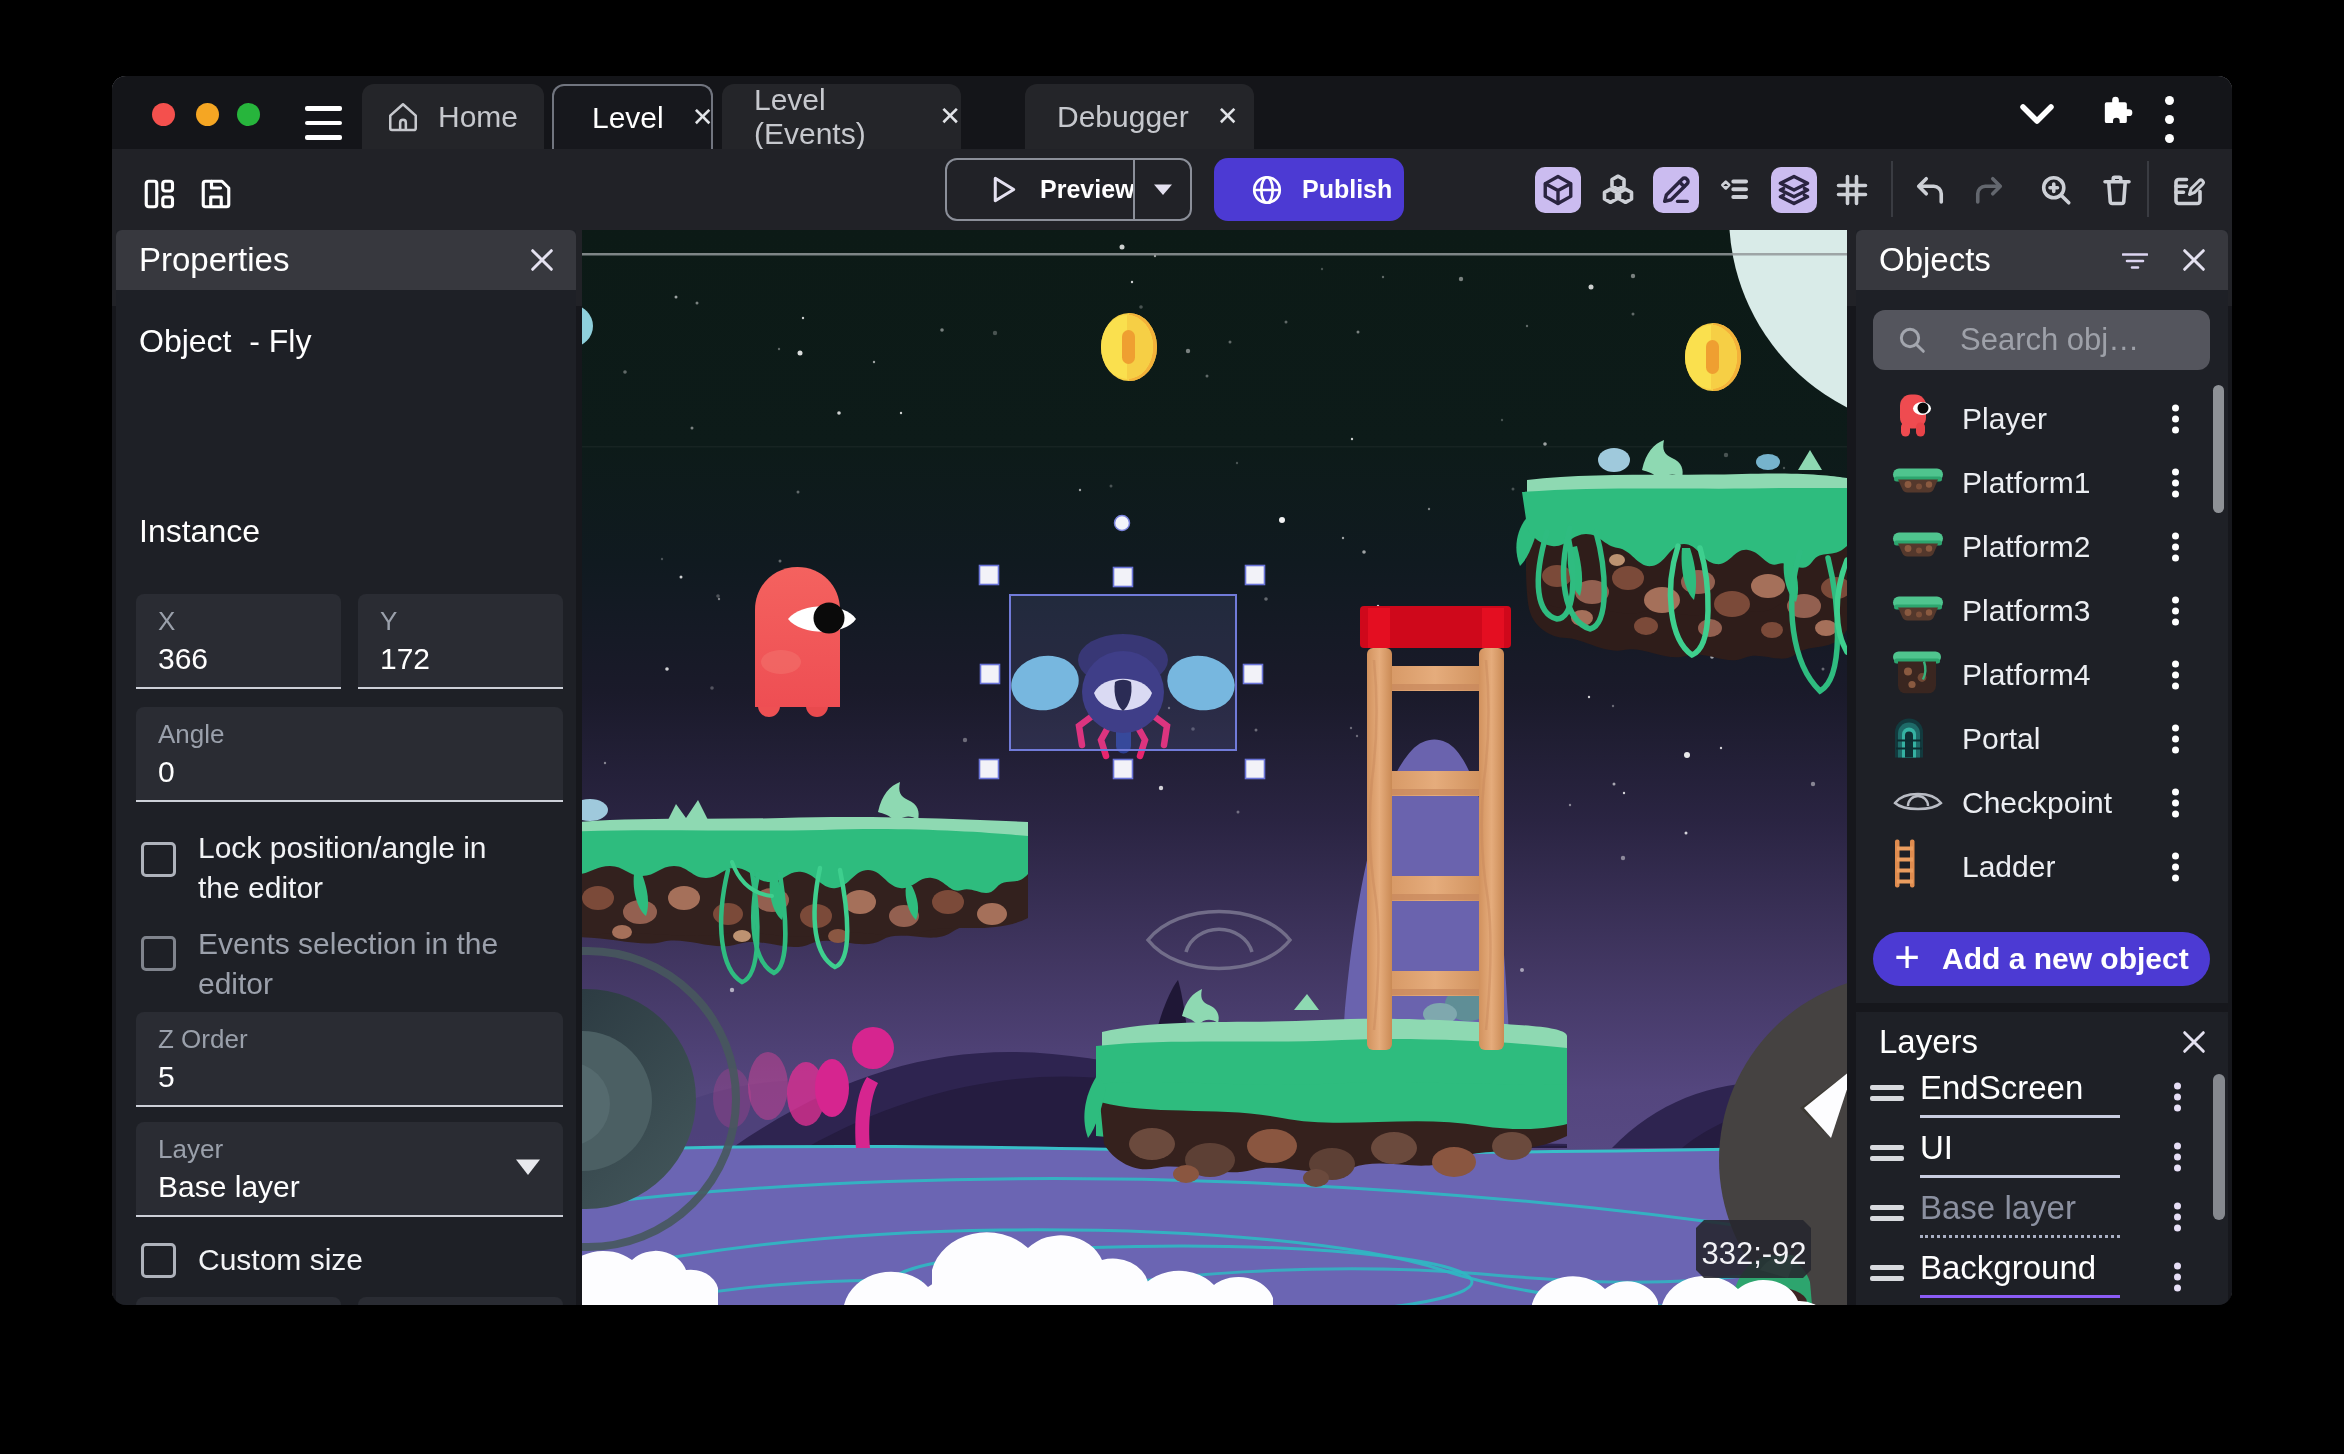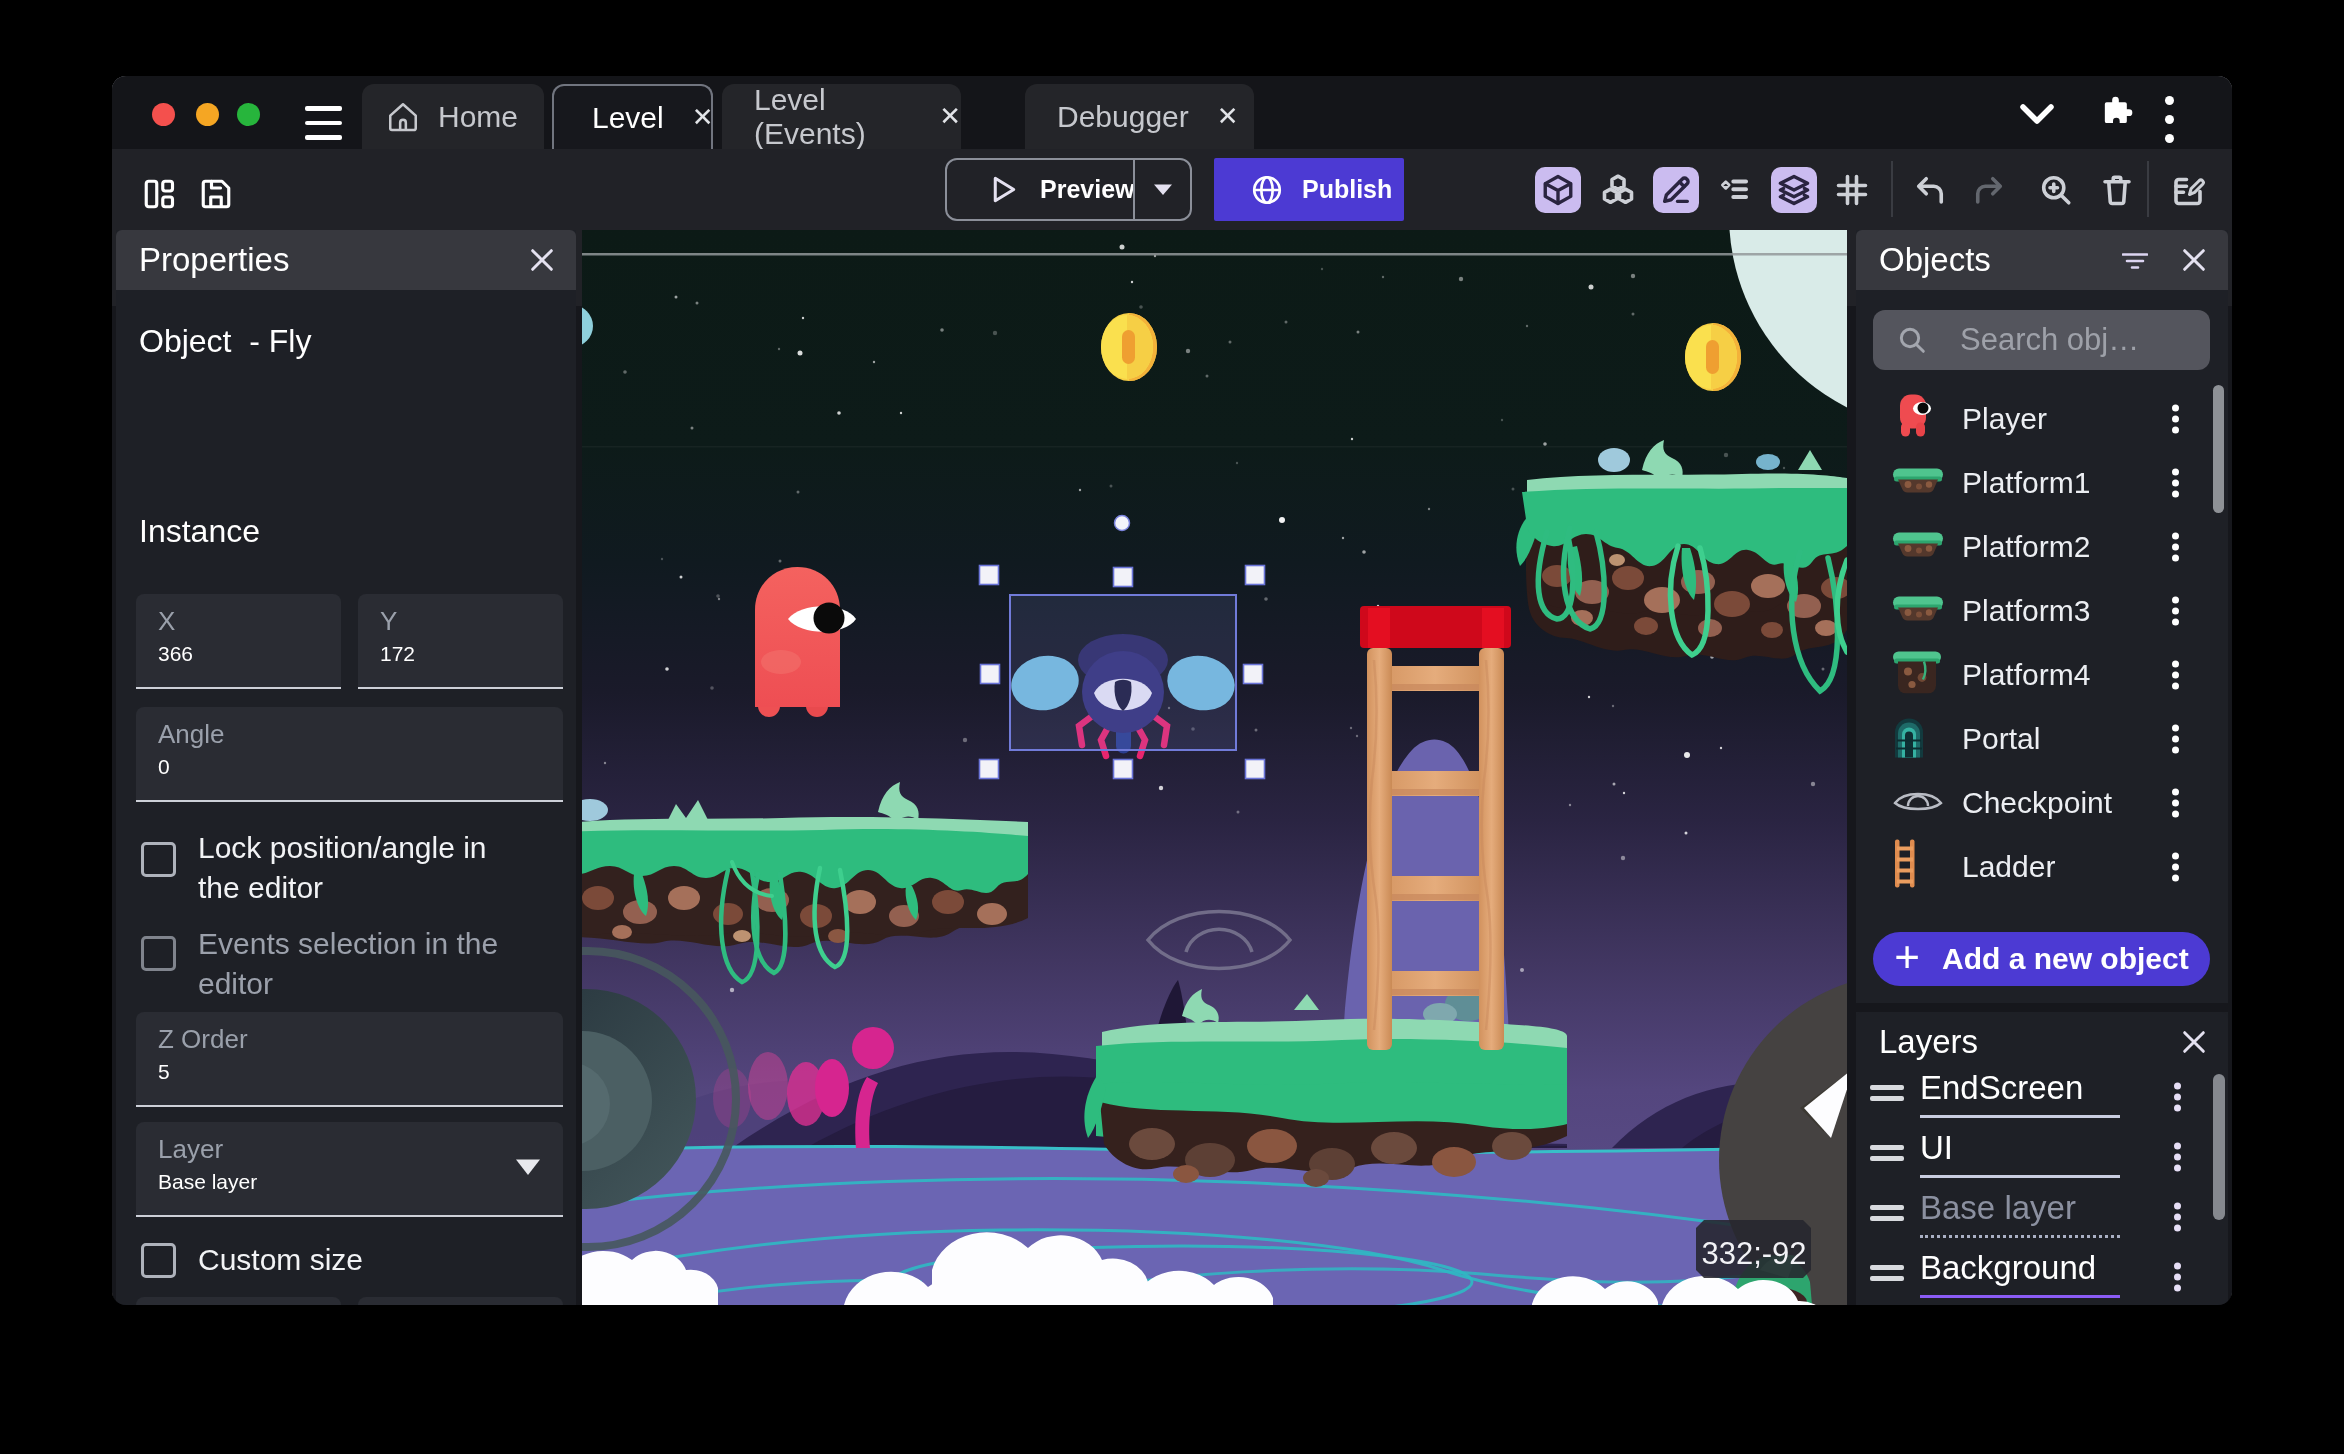--- a/index.html
+++ b/index.html
@@ -18,23 +18,23 @@
 .ico.sel{background:#cbbcf0}
 .ico svg{stroke:#cdd0d6;fill:none;stroke-width:2.4;stroke-linecap:round;stroke-linejoin:round}
 .ico.sel svg{stroke:#2a2440}
 .vsep{position:absolute;top:12px;width:2px;height:56px;background:#3a3c42}
 
 .panel{position:absolute;background:#1e2026;overflow:hidden}
 .phead{position:absolute;left:0;top:0;width:100%;height:60px;background:#37383e;color:#fff;font-size:33px;display:flex;align-items:center;padding-left:23px;border-radius:6px 6px 0 0}
 .px{position:absolute;top:14px;width:32px;height:32px;color:#e4e1f0}
 .field{position:absolute;background:#2a2c33;border-radius:8px 8px 0 0;border-bottom:2px solid #cdd0d8}
 .field .lab{position:absolute;left:22px;top:12px;font-size:26px;color:#9aa0ab}
-.field .val{position:absolute;left:22px;top:48px;font-size:21px;color:#fff}
+.field .val{position:absolute;left:22px;top:48px;font-size:30px;color:#fff}
 .cb{position:absolute;width:35px;height:35px;border:3px solid #aeb2bb;border-radius:5px}
-.purp{background:#4c3ad3;color:#fff;font-weight:bold;font-size:30px;border-radius:2px;display:flex;align-items:center;justify-content:center}
+.purp{background:#4c3ad3;color:#fff;font-weight:bold;font-size:30px;border-radius:14px;display:flex;align-items:center;justify-content:center}
 
 .orow{position:absolute;left:0;width:100%;height:64px;color:#eceef2;font-size:30px}
 .dots3{position:absolute;right:50px;top:50%;transform:translateY(-50%);width:6px}
 .dots3 i{display:block;width:7px;height:7px;border-radius:50%;background:#fff;margin:4px 0}
 .lrow{position:absolute;color:#fff;font-size:33px}
 .grip{position:absolute;left:14px;top:12px;width:34px}
 .grip i{display:block;height:5px;background:#d8dade;border-radius:2px;margin:6px 0}
 </style></head>
 <body>
 <div id="win">

